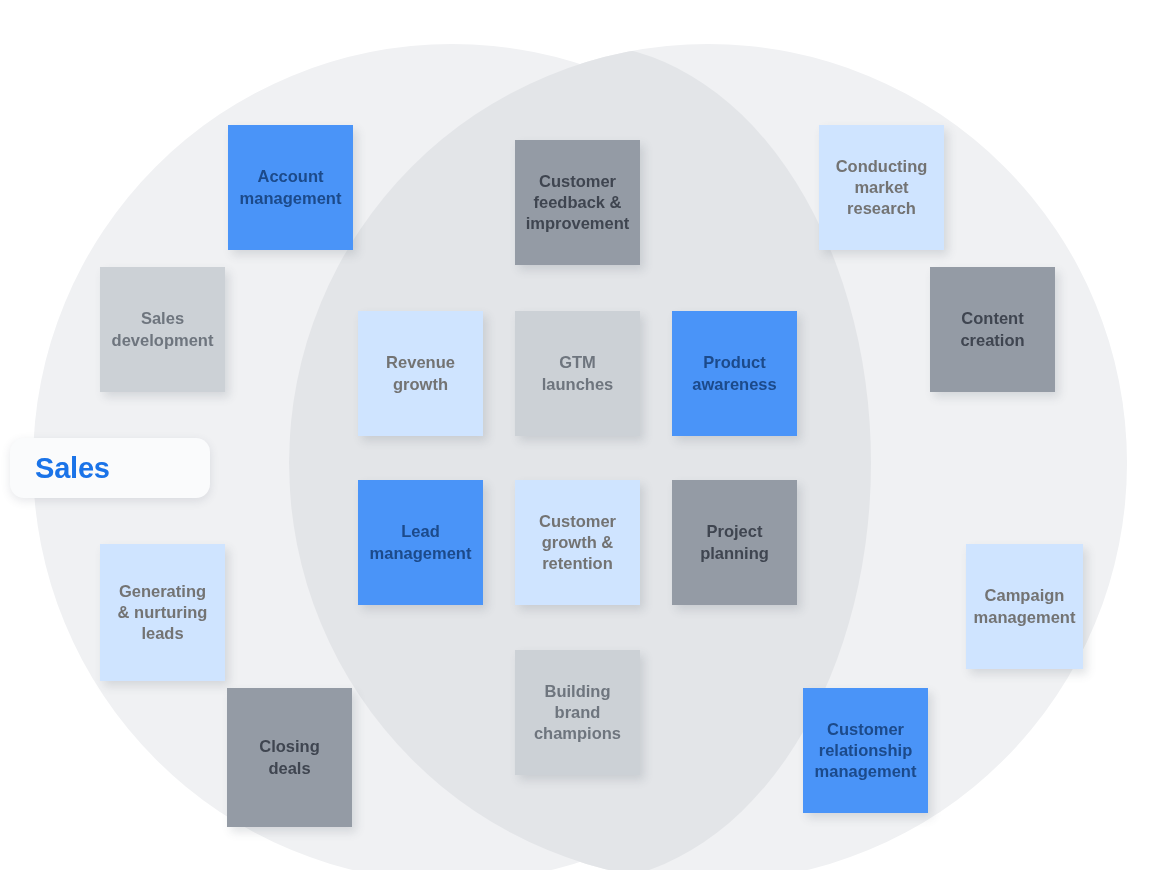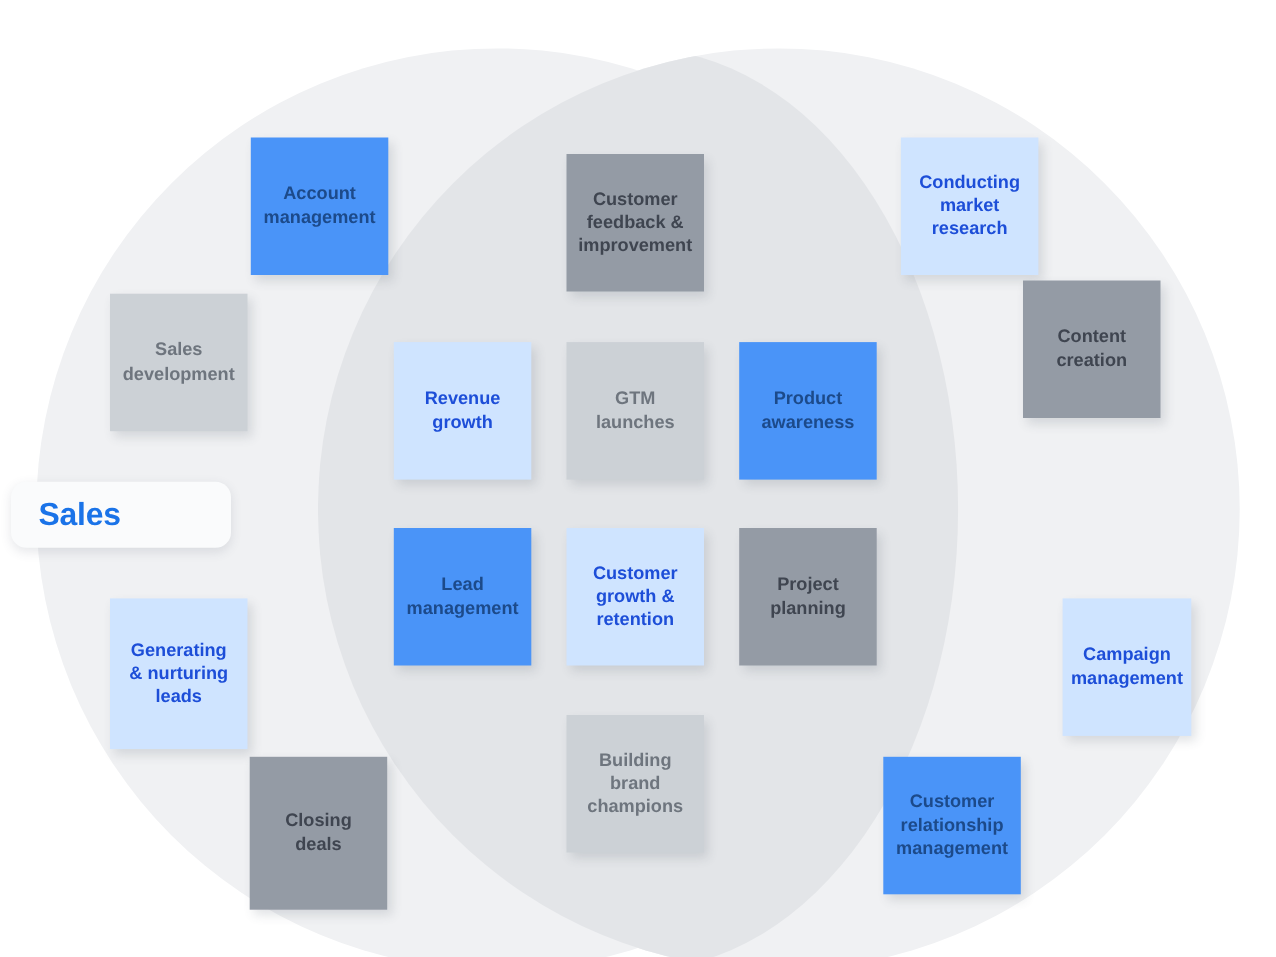--- a/index.html
+++ b/index.html
@@ -90,21 +90,21 @@
     text-align: center;
     font-weight: bold;
     font-size: 16.5px;
     line-height: 1.28;
     box-shadow: 4px 5px 9px rgba(70, 80, 95, 0.16);
     padding: 4px;
     box-sizing: border-box;
     white-space: pre-line;
   }
   .card.blue        { background: #4a94f8; color: #1c4a8a; }
-  .card.lightblue   { background: #cfe4ff; color: #1d4ed8; }
+  .card.lightblue   { background: #cfe4ff; color: #737373; }
   .card.lightgray   { background: #ccd1d6; color: #6e757e; }
   .card.darkgray    { background: #949ba5; color: #3f4550; }
 </style>
 </head>
 <body>
 
 <div id="stage">
 
   <div class="venn-layer">
     <div class="circle circle-sales"></div>
@@ -137,21 +137,21 @@
 growth &amp;
 retention</span></div>
       <div class="card darkgray" style="left: 672px; top: 452px; width: 125px; height: 125px;"><span>Project
 planning</span></div>
       <div class="card lightgray" style="left: 515px; top: 622px; width: 125px; height: 125px;"><span>Building
 brand
 champions</span></div>
       <div class="card lightblue" style="left: 819px; top: 97px; width: 125px; height: 125px;"><span>Conducting
 market
 research</span></div>
-      <div class="card darkgray" style="left: 930px; top: 227px; width: 125px; height: 125px;"><span>Content
+      <div class="card darkgray" style="left: 930px; top: 239px; width: 125px; height: 125px;"><span>Content
 creation</span></div>
       <div class="card lightblue" style="left: 966px; top: 516px; width: 117px; height: 125px;"><span>Campaign
 management</span></div>
       <div class="card blue" style="left: 803px; top: 660px; width: 125px; height: 125px;"><span>Customer
 relationship
 management</span></div>
     </div>
 
   <div class="group-label label-sales">
     <span>Sales</span>

